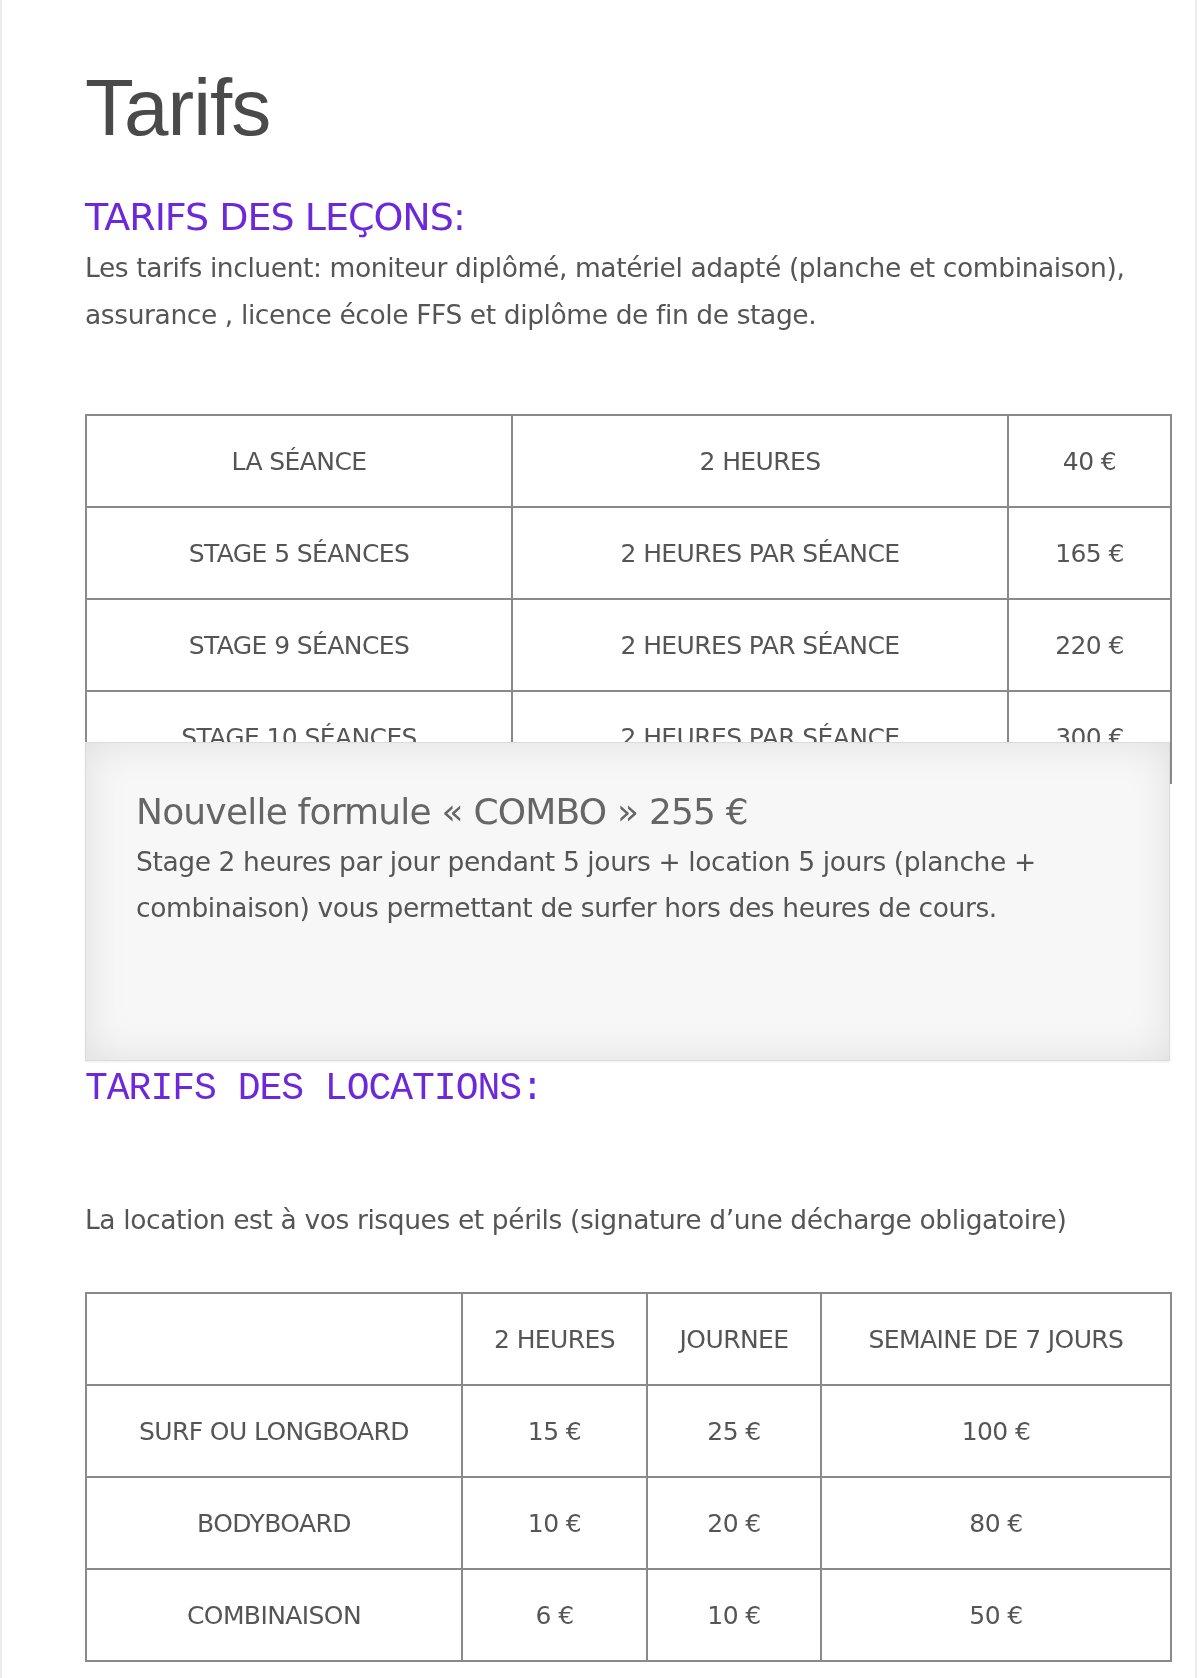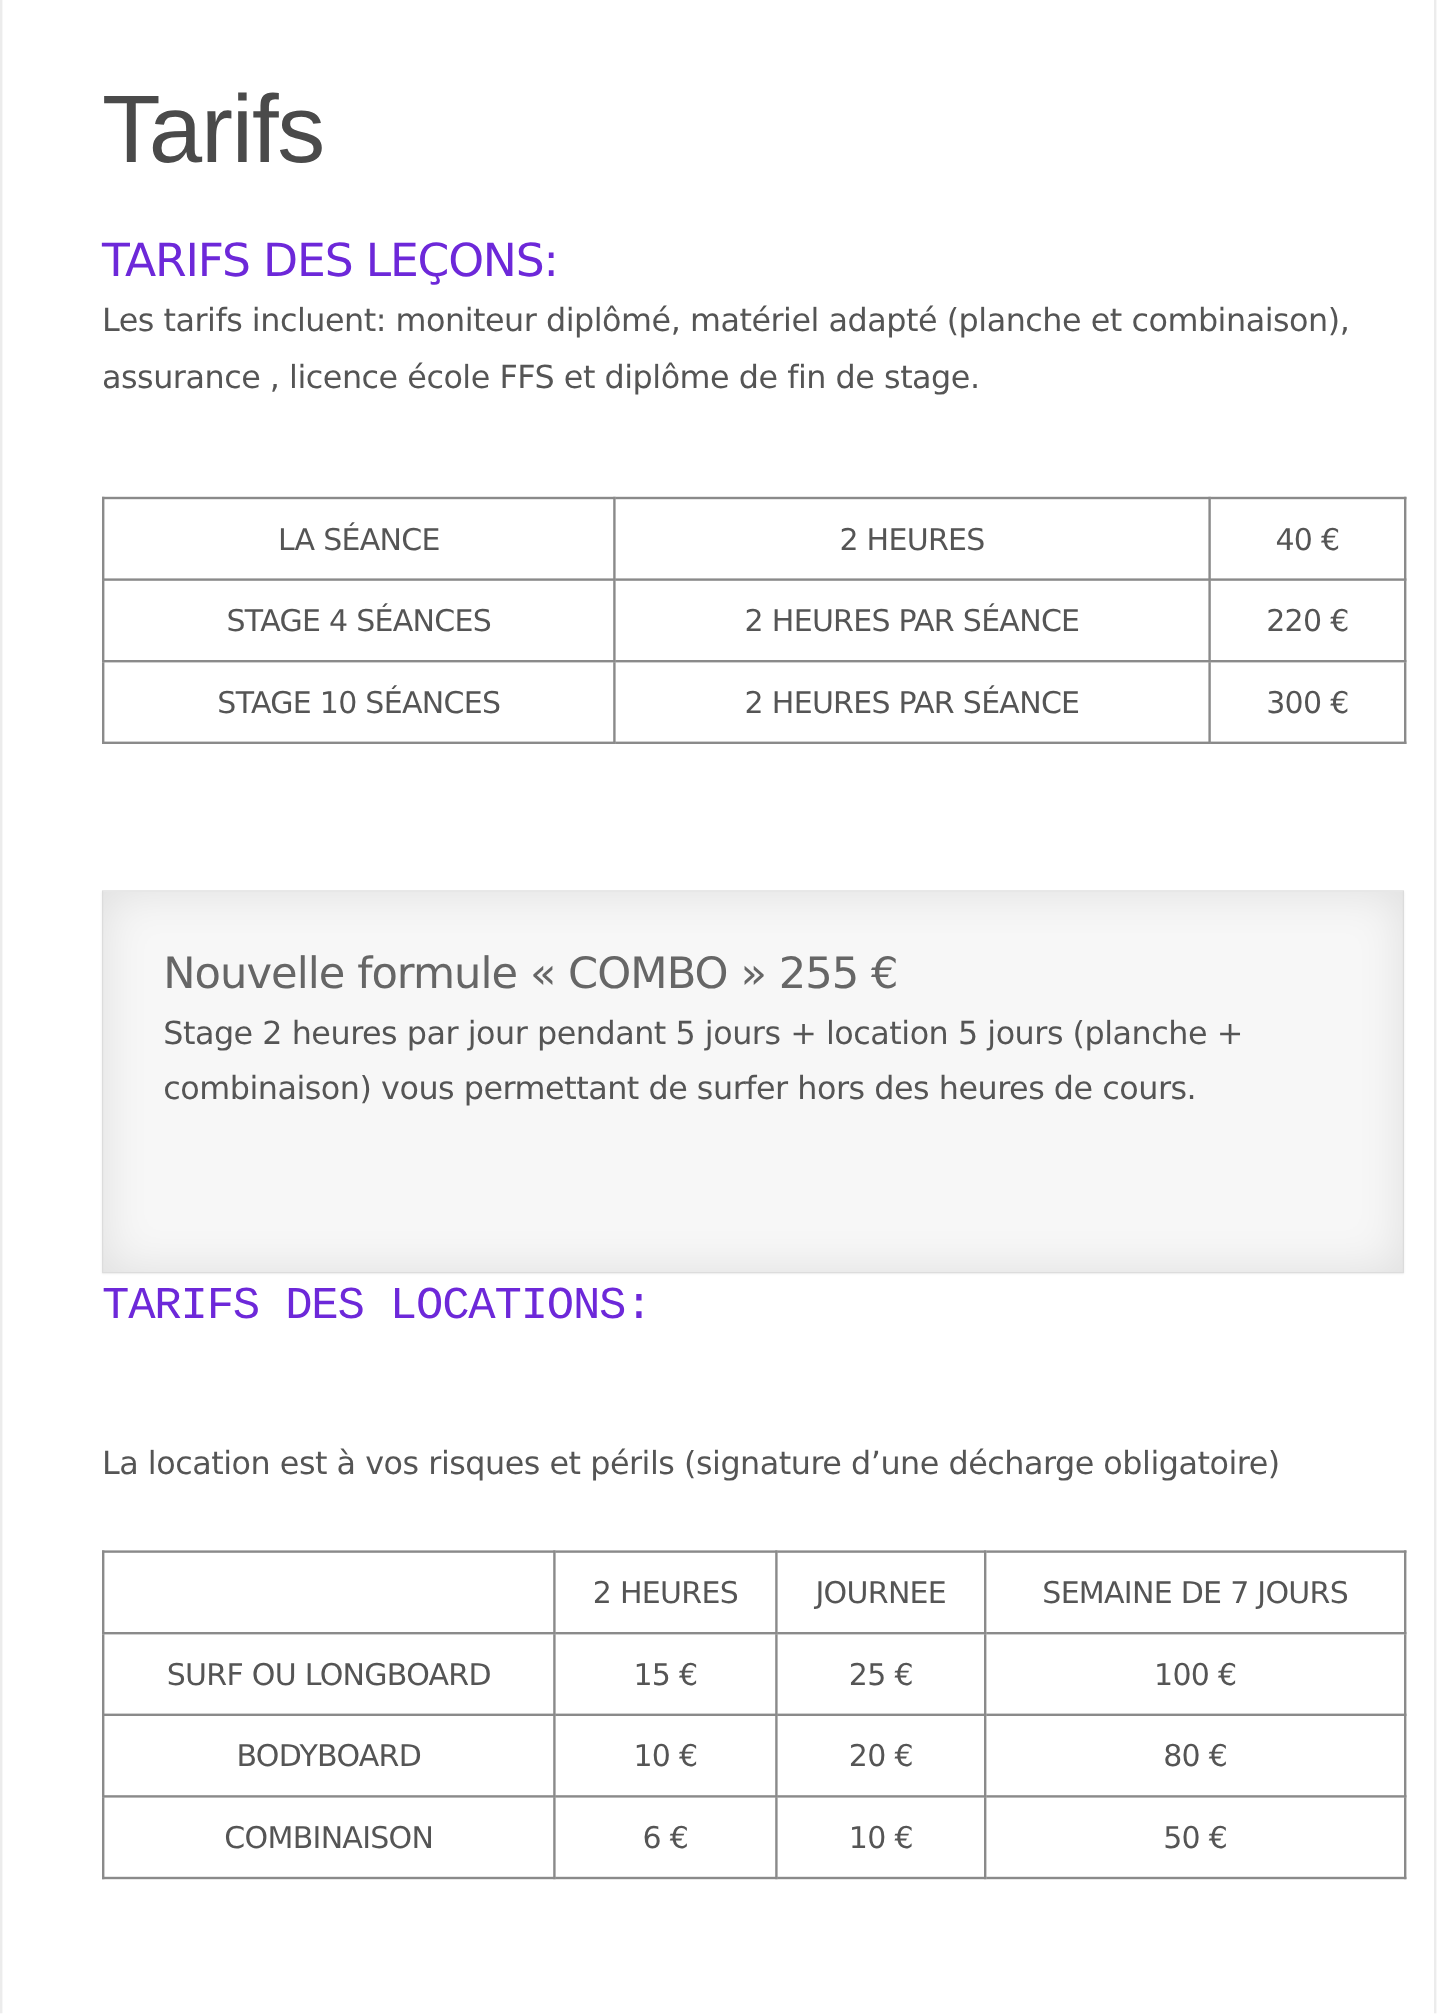--- a/index.html
+++ b/index.html
@@ -79,21 +79,21 @@
     }
     table.price-table td,
     table.price-table th {
       border: 2px solid #8a8a8a;
       text-align: center;
       vertical-align: middle;
       font-family: "DejaVu Sans", sans-serif;
       font-weight: normal;
       font-size: 25px;
       color: #555555;
-      padding: 0;
+      padding: 12px;
       height: 66px;
       letter-spacing: -0.6px;
       white-space: nowrap;
     }
     #table-lecons { top: 414px; }
     #table-locations { top: 1292px; }
 
     .combo-box {
       position: absolute;
       left: 0;
@@ -148,21 +148,26 @@
       <col style="width:496px">
       <col style="width:163px">
     </colgroup>
     <tbody>
       <tr>
         <td>LA SÉANCE</td>
         <td>2 HEURES</td>
         <td>40 €</td>
       </tr>
       <tr>
-        <td>STAGE 4 SÉANCES</td>
+        <td>STAGE 5 SÉANCES</td>
+        <td>2 HEURES PAR SÉANCE</td>
+        <td>165 €</td>
+      </tr>
+      <tr>
+        <td>STAGE 9 SÉANCES</td>
         <td>2 HEURES PAR SÉANCE</td>
         <td>220 €</td>
       </tr>
       <tr>
         <td>STAGE 10 SÉANCES</td>
         <td>2 HEURES PAR SÉANCE</td>
         <td>300 €</td>
       </tr>
     </tbody>
   </table>

